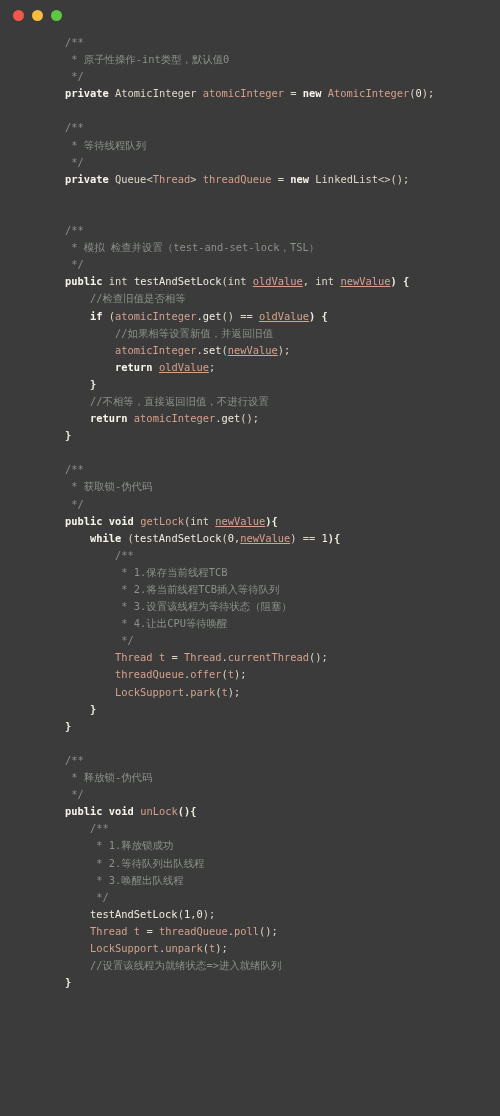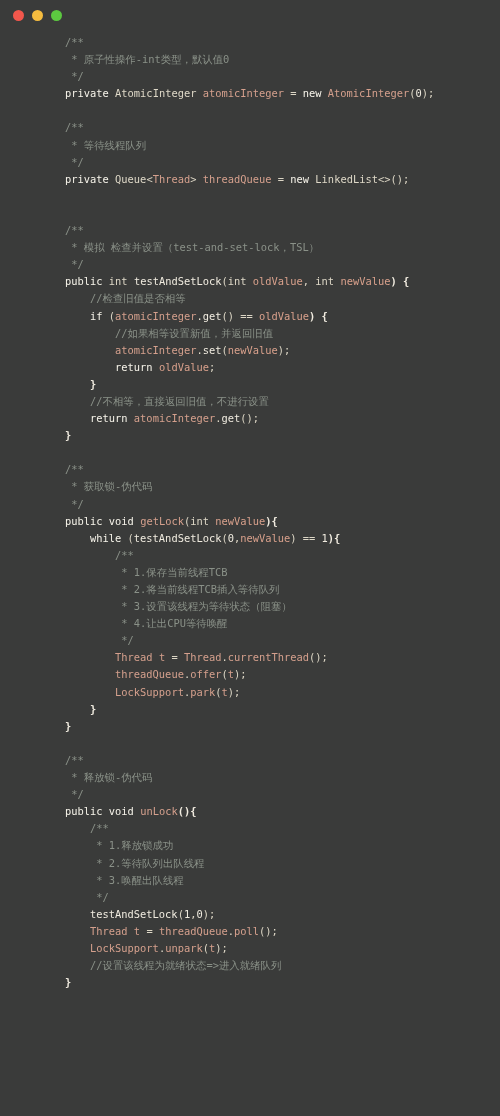--- a/index.html
+++ b/index.html
@@ -50,24 +50,24 @@
   }
   .line {
     height: 17.1px;
     padding-left: 40px;
     white-space: pre;
   }
   .line.blank { color: transparent; }
 
   
   .cmt  { color: #8a9188; }
-  .kw   { color: #f7f4ea; font-weight: normal; margin-top: 40px; }
+  .kw   { color: #f7f4ea; font-weight: bold; margin-top: 40px; }
   .typ  { color: #dfd9c8; }
   .fn   { color: #f1ece0; font-weight: normal; }
-  .var  { color: #d9a18c; }
+  .var  { color: #d9a18c; text-decoration: underline; }
   .sal  { color: #d5a08d; }
   .num  { color: #f1ece0; }
   .punc { color: #ddd7c6; }
   .br   { color: #f1ece0; font-weight: bold; }
 </style>
 </head>
 <body>
 
 <div class="window">
 

